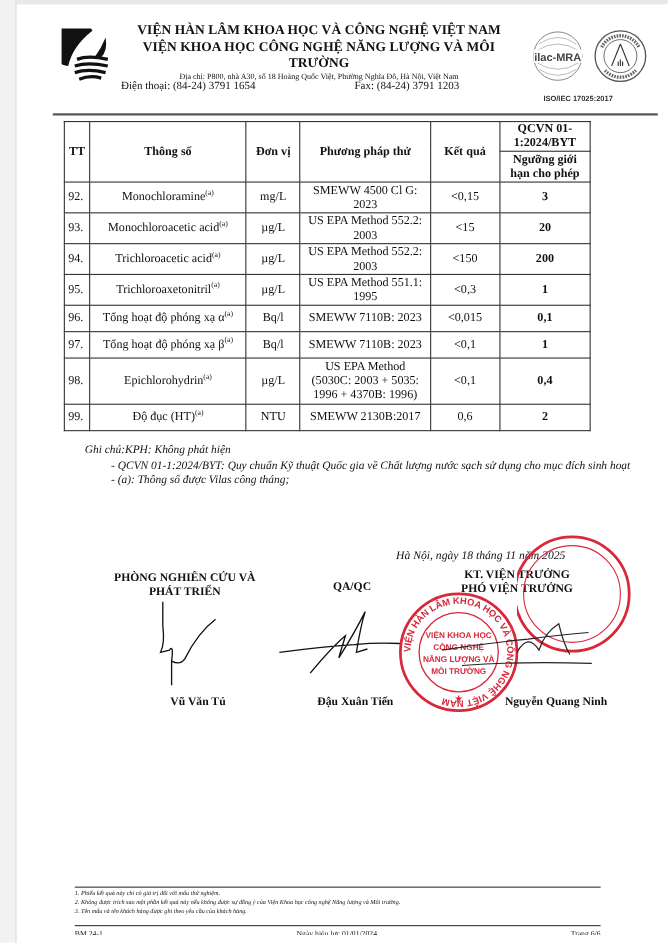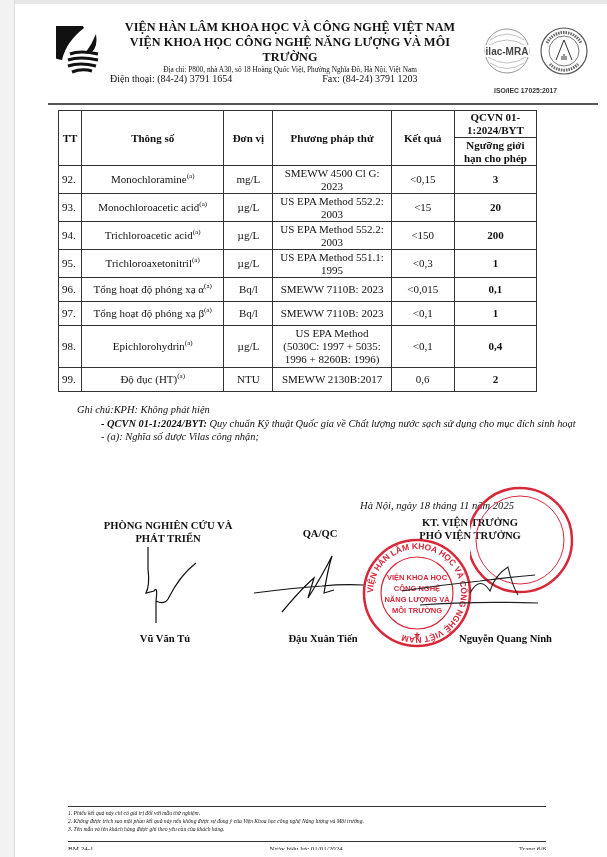--- a/index.html
+++ b/index.html
@@ -24,21 +24,21 @@
   .c-tt { width:16px; text-align:left; }
   .c-name { width:135px; text-align:center; }
   .c-unit { width:42px; text-align:center; }
   .c-meth { width:111px; text-align:center; }
   .c-res { width:56px; text-align:center; }
   .c-lim { width:75px; text-align:center; font-weight:bold; }
   sup { font-size:7px; line-height:0; }
 
   .notes { position:absolute; left:77px; top:403px; width:500px; font-style:italic; font-size:10.4px; line-height:13.6px; }
   .notes .ind { padding-left:24px; }
-  .notes b { font-weight:bold;text-align:center; }
+  .notes b { font-weight:normal;text-align:center; }
 
   .date { position:absolute; left:360px; top:500px; font-style:italic; font-size:10.6px; }
   .sig-title { position:absolute; font-weight:bold; font-size:10.6px; text-align:center; line-height:13px; }
   .sig-name { position:absolute; font-weight:bold; font-size:10.6px; text-align:center; }
   .sigsvg { position:absolute; }
   .stamp { position:absolute; left:362px; top:538px; width:110px; height:110px; }
   .stamp2 { position:absolute; left:470px; top:485px; width:120px; height:110px; }
 
   .foot-rule { position:absolute; left:68px; top:806px; width:478px; border-top:1px solid #333; }
   .foot { position:absolute; left:68px; top:809px; width:480px; font-style:italic; font-size:5.6px; line-height:8px; }
@@ -154,40 +154,40 @@
     <td class="c-unit">Bq/l</td>
     <td class="c-meth">SMEWW 7110B: 2023</td>
     <td class="c-res">&lt;0,1</td>
     <td class="c-lim">1</td>
   </tr>
 
   <tr style="height: 42px;">
     <td class="c-tt">98.</td>
     <td class="c-name"><span>Epichlorohydrin</span><sup>(a)</sup></td>
     <td class="c-unit">µg/L</td>
-    <td class="c-meth">US EPA Method (5030C: 1997 + 5035: 1996 + 8260B: 1996)</td>
+    <td class="c-meth">US EPA Method (5030C: 2003 + 5035: 1996 + 4370B: 1996)</td>
     <td class="c-res">&lt;0,1</td>
     <td class="c-lim">0,4</td>
   </tr>
 
   <tr style="height: 24px;">
     <td class="c-tt">99.</td>
     <td class="c-name"><span>Độ đục (HT)</span><sup>(a)</sup></td>
     <td class="c-unit">NTU</td>
     <td class="c-meth">SMEWW 2130B:2017</td>
     <td class="c-res">0,6</td>
     <td class="c-lim">2</td>
   </tr>
 </tbody>
 </table>
 
 <div class="notes">
   <div>Ghi chú:KPH: Không phát hiện</div>
   <div class="ind"><b>- QCVN 01-1:2024/BYT:</b><span> Quy chuẩn Kỹ thuật Quốc gia về Chất lượng nước sạch sử dụng cho mục đích sinh hoạt</span></div>
-  <div class="ind">- (a): Nghĩa số được Vilas công nhận;</div>
+  <div class="ind">- (a): Thông số được Vilas công tháng;</div>
 </div>
 
 <div class="date">Hà Nội, ngày 18 tháng 11 năm 2025</div>
 
 <div class="sig-title" style="left:88px; top:519px; width:160px;">PHÒNG NGHIÊN CỨU VÀ PHÁT TRIỂN</div>
 <div class="sig-title" style="left:290px; top:527px; width:60px;">QA/QC</div>
 <div class="sig-title" style="left:395px; top:516px; width:150px;">
   <div>KT. VIỆN TRƯỞNG</div>
   <div>PHÓ VIỆN TRƯỞNG</div>
 </div>
@@ -213,21 +213,21 @@
   <text x="55" y="42" text-anchor="middle" font-family="Liberation Sans, sans-serif" font-size="7.5" font-weight="bold" fill="#d8283a">VIỆN KHOA HỌC</text>
   <text x="55" y="53" text-anchor="middle" font-family="Liberation Sans, sans-serif" font-size="7.5" font-weight="bold" fill="#d8283a">CÔNG NGHỆ</text>
   <text x="55" y="64" text-anchor="middle" font-family="Liberation Sans, sans-serif" font-size="7.5" font-weight="bold" fill="#d8283a">NĂNG LƯỢNG VÀ</text>
   <text x="55" y="75" text-anchor="middle" font-family="Liberation Sans, sans-serif" font-size="7.5" font-weight="bold" fill="#d8283a">MÔI TRƯỜNG</text>
   <text x="55" y="100" text-anchor="middle" font-size="9" fill="#d8283a">★</text>
 </svg>
 <svg class="sigsvg" style="left:400px; top:565px; width:140px; height:55px;" viewBox="0 0 140 55">
   <path d="M2 26 Q40 20 80 16 Q110 12 135 10 M20 40 Q70 36 138 38 M70 28 Q80 10 90 26 Q95 10 108 2 Q112 20 118 30" fill="none" stroke="#222" stroke-width="1.1"></path>
 </svg>
 
-<div class="sig-name" style="left:95px; top:633px; width:140px;">Vũ Văn Tú</div>
+<div class="sig-name" style="left:110px; top:633px; width:140px;">Vũ Văn Tú</div>
 <div class="sig-name" style="left:268px; top:633px; width:110px;">Đậu Xuân Tiến</div>
 <div class="sig-name" style="left:418px; top:633px; width:125px;padding-left:25px;">Nguyễn Quang Ninh</div>
 
 <div class="foot-rule"></div>
 <div class="foot">
   <div>1. Phiếu kết quả này chỉ có giá trị đối với mẫu thử nghiệm.</div>
   <div>2. Không được trích sao một phần kết quả này nếu không được sự đồng ý của Viện Khoa học công nghệ Năng lượng và Môi trường.</div>
   <div>3. Tên mẫu và tên khách hàng được ghi theo yêu cầu của khách hàng.</div>
 </div>
 <div class="foot-rule2"></div>

